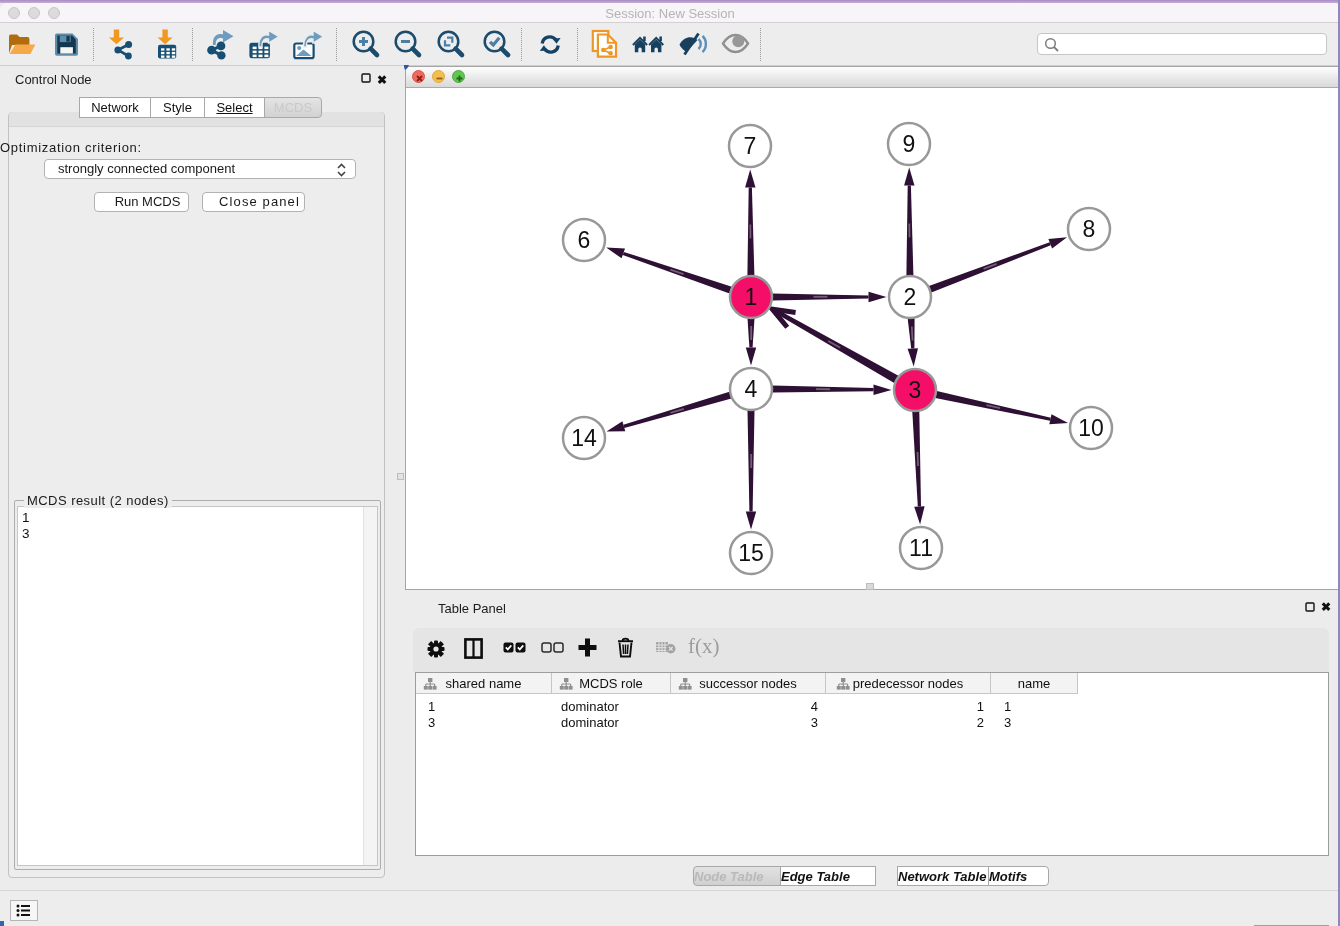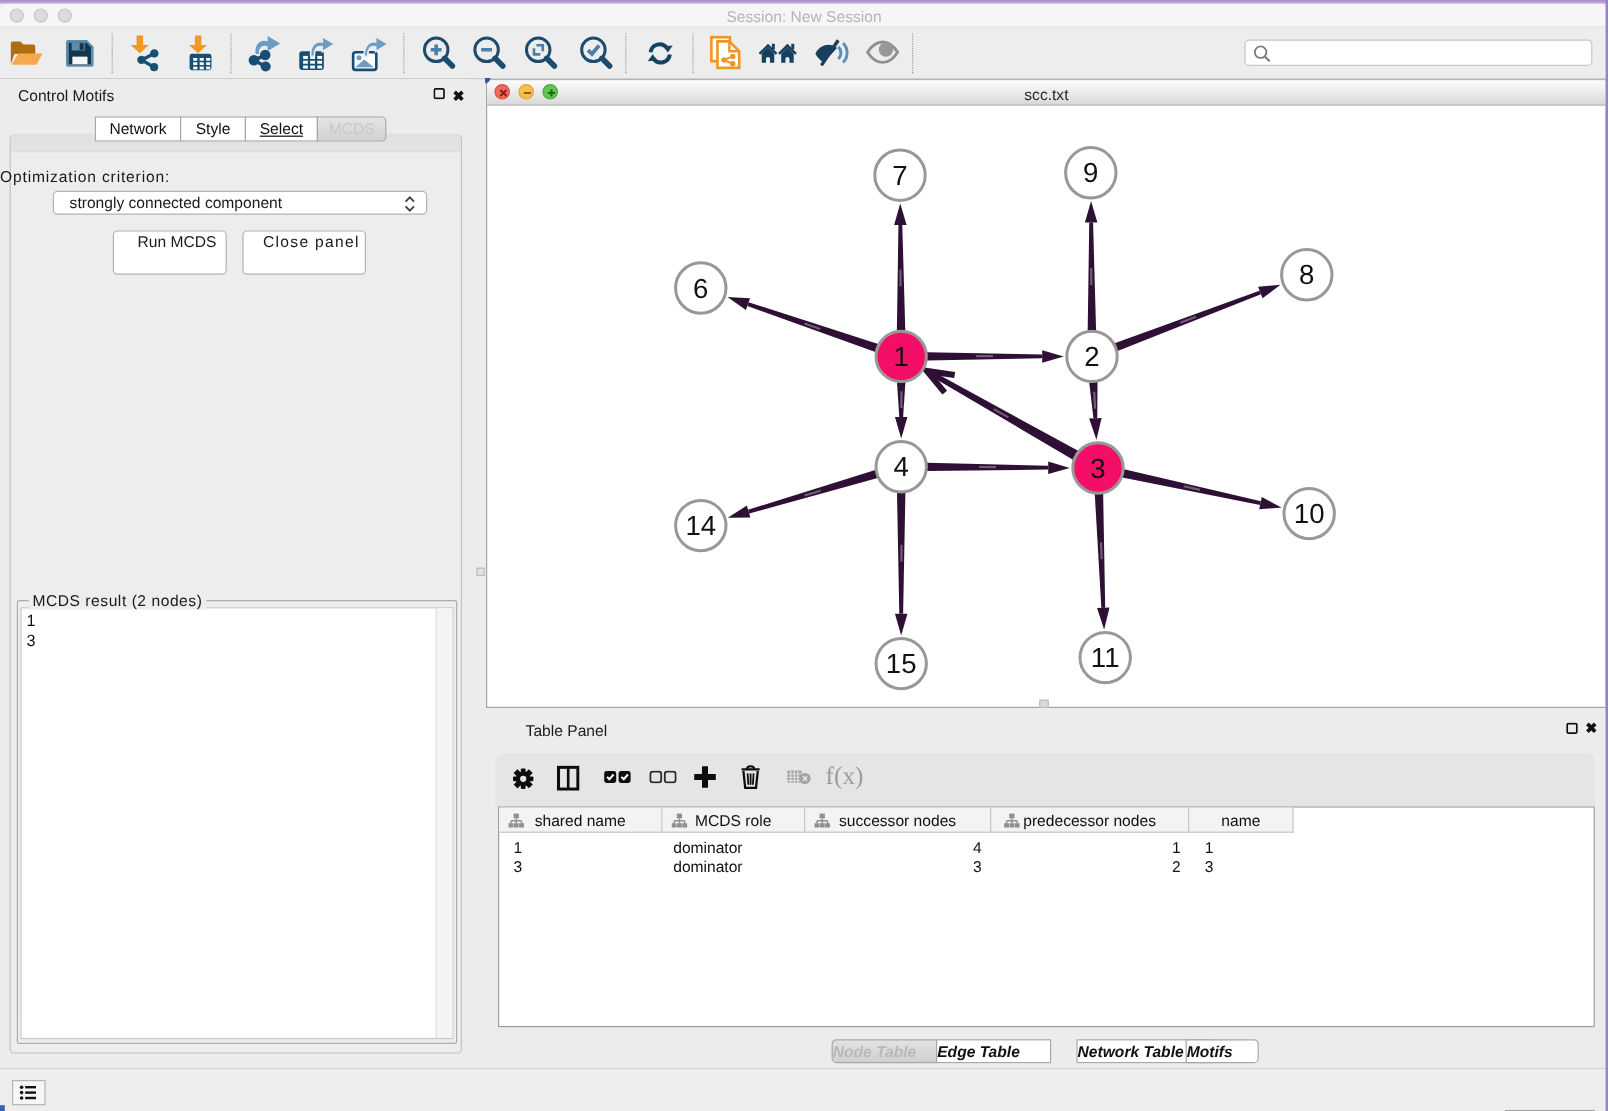--- a/index.html
+++ b/index.html
@@ -20,21 +20,21 @@
 #searchbox { left:1037px; top:10px; width:290px; height:22px; background:#fff; border:1px solid #c6c6c6; border-radius:4px; }
 
 #cp { left:0; top:66px; width:392px; height:824px; background:#ececec; }
 #cpTitle { left:15px; top:6px; font-size:13px; color:#1c1c1c; }
 .hbtn { position:absolute; top:7px; font-size:12px; color:#111; }
 #cpTabWrap { left:8px; top:46px; width:377px; height:766px; border:1px solid #c2c2c2; border-radius:4px; background:#ededed; }
 #cpTabStrip { left:9px; top:46px; width:375px; height:15px; background:#e2e2e2; border-bottom:1px solid #d5d5d5; border-radius:4px 4px 0 0;}
 .tab { position:absolute; top:31px; height:21px; border:1px solid #a8a8a8; background:#fff; font-size:13px; color:#111; text-align:center; line-height:19px; }
 #optLabel { left:0; top:74px; width:392px; font-size:13px; letter-spacing:0.7px; color:#1a1a1a; }
 #optSelect { left:44px; top:93px; width:312px; height:20px; background:#fff; border:1px solid #b2b2b2; border-radius:4px; font-size:13px; color:#1a1a1a; line-height:18px; padding-left:13px; }
-.cbtn { position:absolute; top:126px; height:37px; background:#fff; border:1px solid #b2b2b2; border-radius:4px; font-size:13px; color:#1a1a1a; text-align:center; line-height:18px;padding-left:12px; }
+.cbtn { position:absolute; top:126px; height:20px; background:#fff; border:1px solid #b2b2b2; border-radius:4px; font-size:13px; color:#1a1a1a; text-align:center; line-height:18px;padding-left:12px; }
 #fieldset { left:14px; top:434px; width:367px; height:370px; border:1px solid #adadad; border-radius:2px; }
 #fsLegend { left:24px; top:427px; background:#ededed; padding:0 3px; font-size:13px; letter-spacing:0.45px; color:#1a1a1a; }
 #fsInner { left:17px; top:440px; width:361px; height:360px; background:#fff; border:1px solid #c6c6c6; }
 #fsScroll { left:363px; top:441px; width:14px; height:358px; background:#f4f4f4; border-left:1px solid #e2e2e2; }
 #fsText { left:22px; top:444px; font-size:13.5px; color:#111; line-height:16px; }
 
 #netframe { left:405px; top:66px; width:934px; height:524px; border:1px solid #a5a5a5; background:#fff; }
 #netTitle { left:0; top:0; width:932px; height:21px; background:linear-gradient(#fdfdfd,#d9d9d9); border-bottom:1px solid #ababab; }
 .mac { position:absolute; top:3px; width:13px; height:13px; border-radius:50%; }
 #netTitleText { left:0; top:4px; width:932px; text-align:center; font-size:13px; color:#2a2a2a; }
@@ -212,21 +212,21 @@
 
   <div class="abs" id="searchbox">
     <svg style="position:absolute;left:6px;top:3px" width="16" height="16" viewBox="0 0 16 16">
       <circle cx="6.5" cy="6.5" r="4.8" fill="none" stroke="#7d7d7d" stroke-width="1.5"></circle>
       <path d="M10 10 L14 14" stroke="#7d7d7d" stroke-width="1.8"></path>
     </svg>
   </div>
 </div>
 
 <div class="abs" id="cp">
-  <div class="abs" id="cpTitle">Control Motifs</div>
+  <div class="abs" id="cpTitle">Control Node</div>
   <div class="abs" id="cpTabWrap"></div>
   <div class="abs" id="cpTabStrip"></div>
   <div class="tab" style="left:79px; width:72px;">Network</div>
   <div class="tab" style="left:150px; width:55px;">Style</div>
   <div class="tab" style="left:204px; width:61px;text-decoration:underline;">Select</div>
   <div class="tab" style="left:264px; width:58px; background:linear-gradient(#e4e4e4,#d2d2d2); color:#c9c9c9; border-radius:0 4px 4px 0;">MCDS</div>
   <div class="abs" id="optLabel">Optimization criterion:</div>
   <div class="abs" id="optSelect">strongly connected component
     <svg class="abs" style="right:8px; top:3px;" width="11" height="14" viewBox="0 0 11 14">
         <path d="M2 5 L5.5 1.5 L9 5" fill="none" stroke="#444" stroke-width="1.6"></path>
@@ -250,21 +250,20 @@
   <div class="abs" id="netTitle"></div>
   <div class="mac" style="left:6px; background:#ee6a5e; border:1px solid #d5574c;"><svg width="11" height="11" style="margin:1px">
         <path d="M3 3 L8 8 M8 3 L3 8" stroke="#8f1f14" stroke-width="1.8"></path>
       </svg></div>
   <div class="mac" style="left:26px; background:#f5bf4f; border:1px solid #dda83e;"><svg width="11" height="11" style="margin:1px">
         <path d="M2.5 5.5 L8.5 5.5" stroke="#925e11" stroke-width="1.8"></path>
       </svg></div>
   <div class="mac" style="left:46px; background:#62c454; border:1px solid #50a844;"><svg width="11" height="11" style="margin:1px">
         <path d="M5.5 2.5 L5.5 8.5 M2.5 5.5 L8.5 5.5" stroke="#1d6a12" stroke-width="1.8"></path>
       </svg></div>
-  <div class="abs" id="netTitleText">scc.txt</div>
 </div>
 
 <svg class="abs" style="left:404px; top:65px;" width="5" height="5">
     <polygon points="0,0 5,0 3.5,3 1,5 0,2" fill="#2d55a9"></polygon>
   </svg>
 <div class="abs" id="grip"></div>
 <div class="abs" style="left:397px; top:473px; width:7px; height:7px; background:#e2e2e2; border:1px solid #bdbdbd;"></div>
 <svg class="abs" id="graph" style="left:406px; top:87px;" width="932" height="501" viewBox="0 0 932 501">
   <defs>
     <marker id="tri" markerUnits="userSpaceOnUse" markerWidth="16" markerHeight="12" refX="15" refY="5.5" orient="auto">

